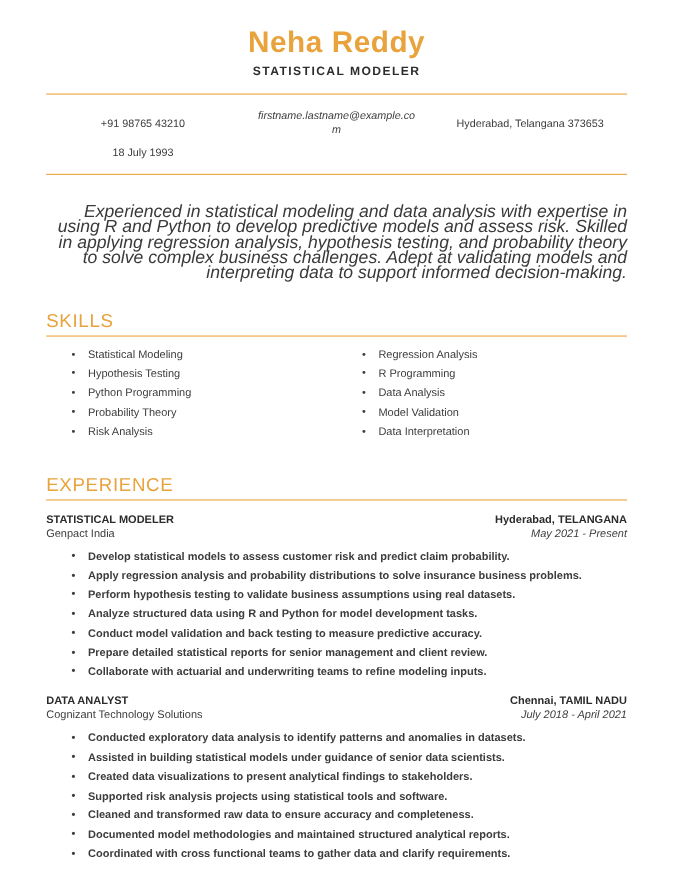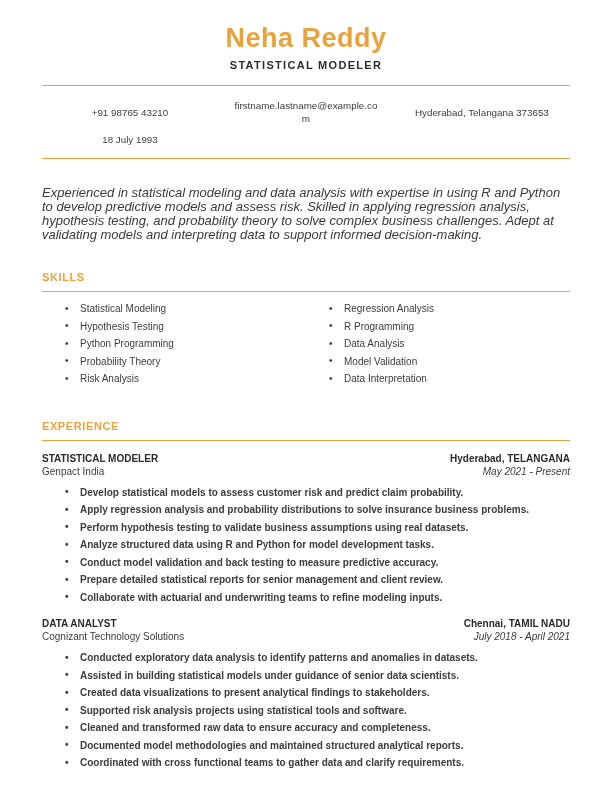--- a/index.html
+++ b/index.html
@@ -23,30 +23,30 @@
   }
   .rule-top { margin-top: 13px; }
   .contact {
     display: flex; flex-wrap: wrap; align-items: center;
     padding: 13px 0 12px 0; row-gap: 8px;
   }
   .contact-item {
     flex: 0 0 33.33%; text-align: center; font-size: 9.8px;
     line-height: 13px; color: #3c3c3c;
   }
-  .email-text { display: inline-block; max-width: 146px; word-break: break-all; }
+  .email-text { display: inline-block; max-width: 146px; word-break: break-all; font-style: italic; }
   
   .summary {
-    margin-top: 27px; text-align: left; font-style: italic;
-    font-size: 13px; line-height: 14px; color: #3a3a3a;
+    margin-top: 27px; text-align: right; font-style: italic;
+    font-size: 16px; line-height: 14px; color: #3a3a3a;
   }
   
   .section { margin-top: 29px; }
   .section-heading {
-    color: #E9A33D; font-size: 11px; font-weight: 700;
+    color: #E9A33D; font-size: 17px; font-weight: 400;
     letter-spacing: 0.6px; line-height: 13px;
   }
   .section-rule { margin-top: 7px; }
   
   .skills-grid { display: flex; margin-top: 11px; }
   ul.bullet-list { flex: 1; margin: 0; padding: 0; list-style: none; }
   li.bullet-item {
     position: relative; padding-left: 38px; font-size: 10px;
     line-height: 12.5px; margin-bottom: 5px; color: #3c3c3c;
   }

